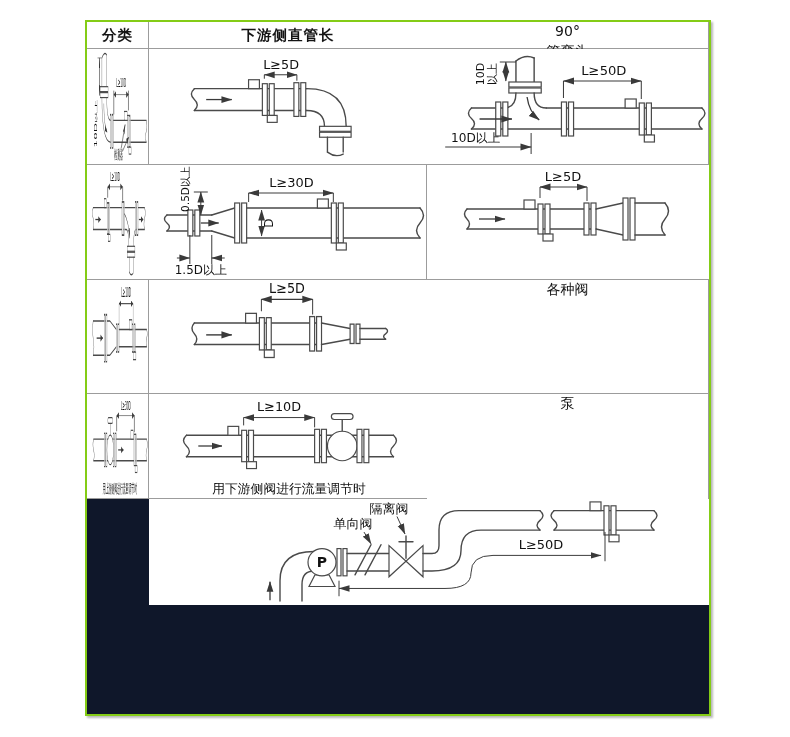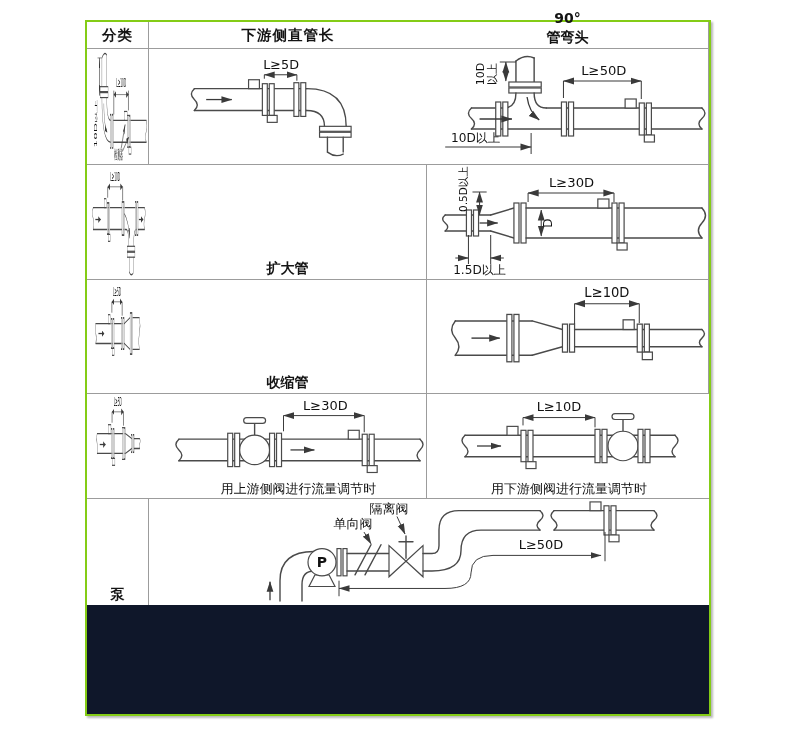--- a/index.html
+++ b/index.html
@@ -14,21 +14,21 @@
     grid-template-columns:62px 278px 282px;
     grid-template-rows:27px 116px 115px 114px 105px 106px 109px;
     border:2px solid #84cc16;
     box-shadow:2px 2px 2px rgba(0,0,0,0.28);
     background:#0f172a;
   }
   .c{border-right:1px solid #9c9c9c;border-bottom:1px solid #9c9c9c;box-sizing:border-box;position:relative;background:#fff}
   .lc{border-right:none}
   .lr{border-bottom:none}
   .hd{display:flex;align-items:center;justify-content:center;font-size:14.5px;font-weight:600;letter-spacing:1px;color:#141414}
-  .cat{display:flex;flex-direction:column;align-items:center;justify-content:flex-end;font-size:14px;font-weight:700;line-height:1.4;color:#141414;text-align:center}
+  .cat{display:flex;flex-direction:column;align-items:center;justify-content:flex-start;font-size:14px;font-weight:400;line-height:1.4;color:#141414;text-align:center}
   .dg{overflow:hidden}
   .dg svg{position:absolute;inset:0;width:100%;height:100%;display:block}
   .span2{grid-column:2/4}
   
   .p{fill:none;stroke:#4a4a4a;stroke-width:1.4;stroke-linecap:round}
   .f{fill:#fff;stroke:#4a4a4a;stroke-width:1.2}
   .d{fill:none;stroke:#3a3a3a;stroke-width:1}
   .fa{fill:none;stroke:#3a3a3a;stroke-width:1.3}
   text{fill:#111;text-anchor:middle;font-family:inherit}
   .t13{font-size:13px}
@@ -180,23 +180,20 @@
         <path class="fa" marker-end="url(#ar)" d="M170,49 Q188,56 195,74"></path>
       </g>
       <g>
         <path class="d" d="M94,33 V22 M162,36 V22"></path>
         <path class="d" marker-start="url(#ar)" marker-end="url(#ar)" d="M94,22 H162"></path>
       </g>
       <text class="t13" x="128" y="16">L≥10D</text>
     </svg>
   </div>
 
-  <div class="c cat">
-    <span>扩大管</span>
-  </div>
   <div class="c dg">
     <svg viewBox="0 0 278 114" preserveAspectRatio="none">
       <g>
         <path class="p" d="M18,50 H63 M18,66 H63"></path>
         <path class="p" d="M18,50 q-5,4 0,8 t0,8"></path>
         <rect class="f" x="39" y="45" width="5" height="26"></rect>
           <rect class="f" x="46" y="45" width="5" height="26"></rect>
         <path class="p" d="M63,50 L86,43 M63,66 L86,73"></path>
         <rect class="f" x="86" y="38" width="5" height="40"></rect>
           <rect class="f" x="93" y="38" width="5" height="40"></rect>
@@ -243,23 +240,20 @@
         <path class="p" d="M238,38 q7,8 0,16 t0,16"></path>
       </g>
       <g>
         <path class="d" d="M113,33 V22 M160,36 V22"></path>
         <path class="d" marker-start="url(#ar)" marker-end="url(#ar)" d="M113,22 H160"></path>
       </g>
       <text class="t13" x="136" y="16">L≥5D</text>
     </svg>
   </div>
 
-  <div class="c cat">
-    <span>收缩管</span>
-  </div>
   <div class="c dg">
     <svg viewBox="0 0 278 105" preserveAspectRatio="none">
       <g>
         <path class="p" d="M28,38 H104 M28,70 H104"></path>
         <path class="p" d="M28,38 q-7,8 0,16 t0,16"></path>
         <rect class="f" x="79" y="32" width="5" height="44"></rect>
           <rect class="f" x="86" y="32" width="5" height="44"></rect>
         <path class="p" d="M104,38 L134,46 M104,70 L134,62"></path>
         <rect class="f" x="134" y="41" width="5" height="26"></rect>
           <rect class="f" x="141" y="41" width="5" height="26"></rect>
@@ -297,20 +291,23 @@
         <path class="p" d="M240,45 q4,2.5 0,5 t0,5"></path>
       </g>
       <g>
         <path class="d" d="M114,29 V18 M166,32 V18"></path>
         <path class="d" marker-start="url(#ar)" marker-end="url(#ar)" d="M114,18 H166"></path>
       </g>
       <text class="t13" x="140" y="12">L≥5D</text>
     </svg>
   </div>
 
+  <div class="c cat">
+    <span>各种阀</span>
+  </div>
   <div class="c dg">
     <svg viewBox="0 0 278 106" preserveAspectRatio="none">
       <g>
         <path class="p" d="M30,46 H272 M30,68 H272"></path>
         <path class="p" d="M30,46 q-6,5.5 0,11 t0,11 M272,46 q6,5.5 0,11 t0,11"></path>
         <rect class="f" x="79" y="40" width="5" height="34"></rect>
           <rect class="f" x="86" y="40" width="5" height="34"></rect>
         <path class="p" d="M106,42 V30"></path>
         <rect class="f" x="95" y="24" width="22" height="6" rx="3"></rect>
         <circle class="f" cx="106" cy="57" r="15"></circle>

